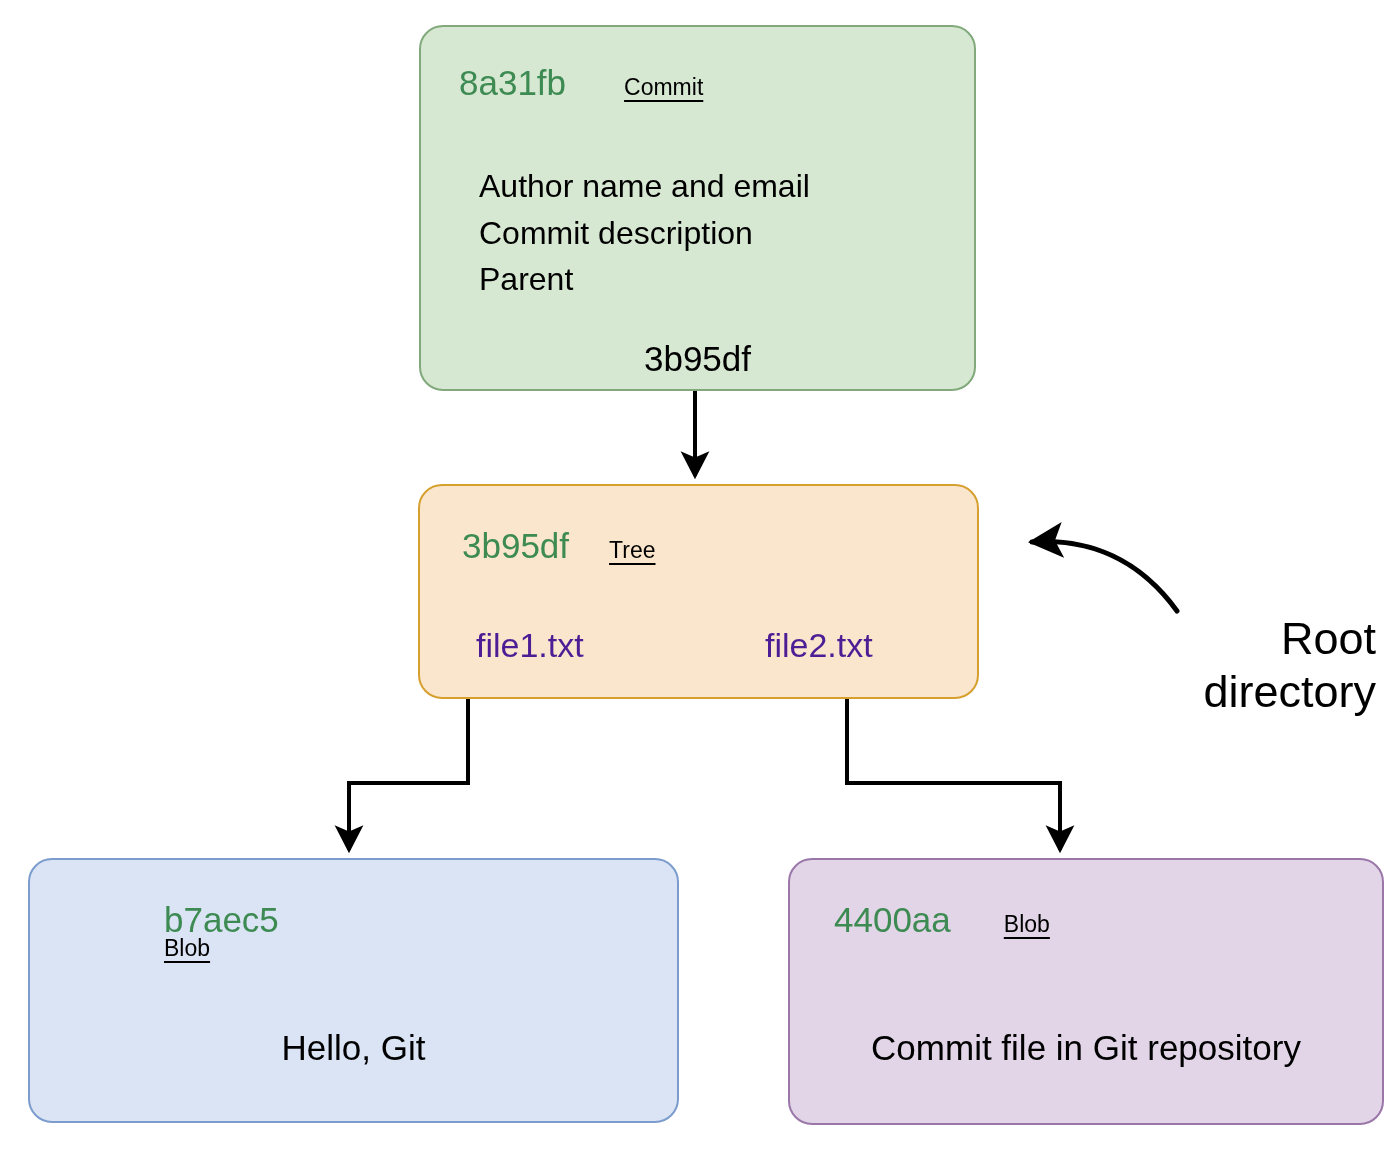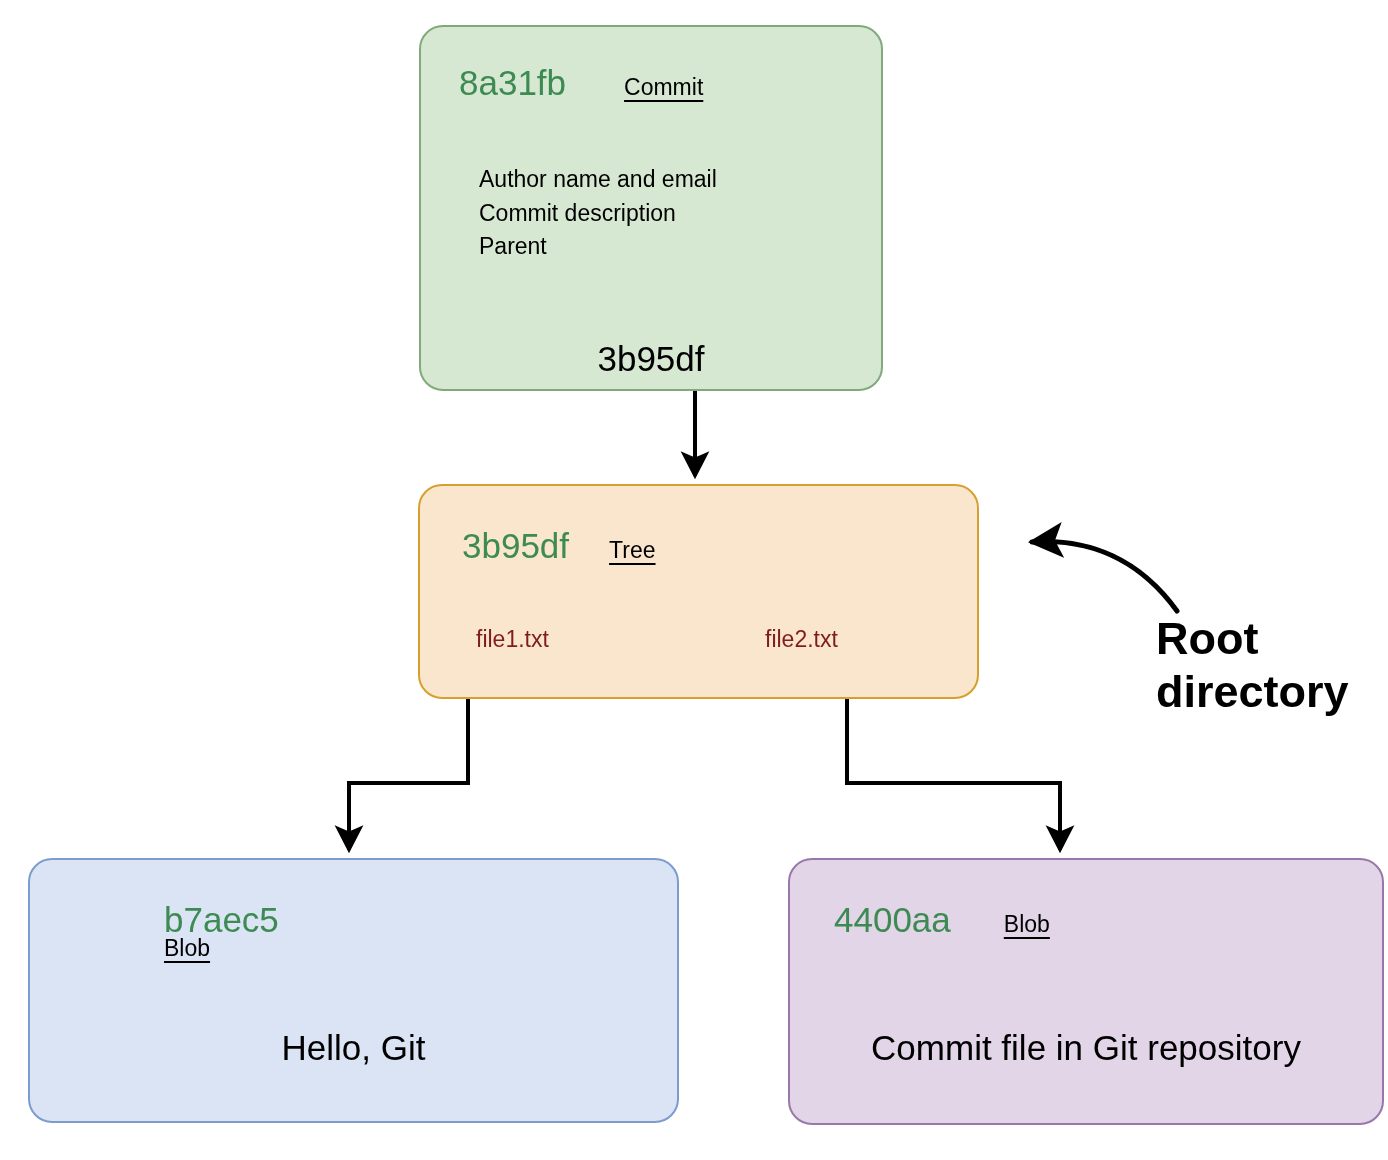--- a/index.html
+++ b/index.html
@@ -21,21 +21,21 @@
   .node {
     position: absolute;
     box-sizing: border-box;
     border-radius: 24px;
     border-style: solid;
     border-width: 2px;
   }
   .node-commit {
     left: 419px;
     top: 25px;
-    width: 464px;
+    width: 557px;
     height: 366px;
     background: #d7e8d2;
     border-color: #81a97b;
   }
   .node-tree {
     left: 418px;
     top: 484px;
     width: 561px;
     height: 215px;
     background: #fae5cd;
@@ -74,38 +74,38 @@
     font-size: 23px;
     line-height: 1;
     text-decoration: underline;
     text-underline-offset: 5px;
     white-space: nowrap;
   }
 
   .body-text {
     position: absolute;
     color: #000000;
-    font-size: 23px;
+    font-size: 32px;
     line-height: 1.46;
     white-space: pre;
   }
   .centered-text {
     position: absolute;
     color: #000000;
     font-size: 35px;
     line-height: 1;
     text-align: center;
     width: 100%;
     left: 0;
     white-space: nowrap;
   }
   .filename {
     position: absolute;
-    color: #7f1d1d;
-    font-size: 23px;
+    color: #4c1d95;
+    font-size: 34px;
     line-height: 1;
     white-space: nowrap;
   }
 
   
   .commit-hdr { left: 38px; top: 38px; }
   .commit-hdr .kind { margin-left: 58px; }
   .commit-body { left: 58px; top: 136px; }
   .commit-parent { top: 314px; }
 
@@ -125,23 +125,22 @@
   .blobR-content { top: 170px; }
 
   .annotation {
     position: absolute;
     left: 1156px;
     top: 612px;
     width: 220px;
     color: #000000;
     font-size: 45px;
     line-height: 1.18;
-    text-align: left;
+    text-align: right;
     white-space: pre-line;
-    font-weight: bold;
   }
 
   svg.edges {
     position: absolute;
     left: 0;
     top: 0;
     width: 1388px;
     height: 1160px;
     pointer-events: none;
   }

